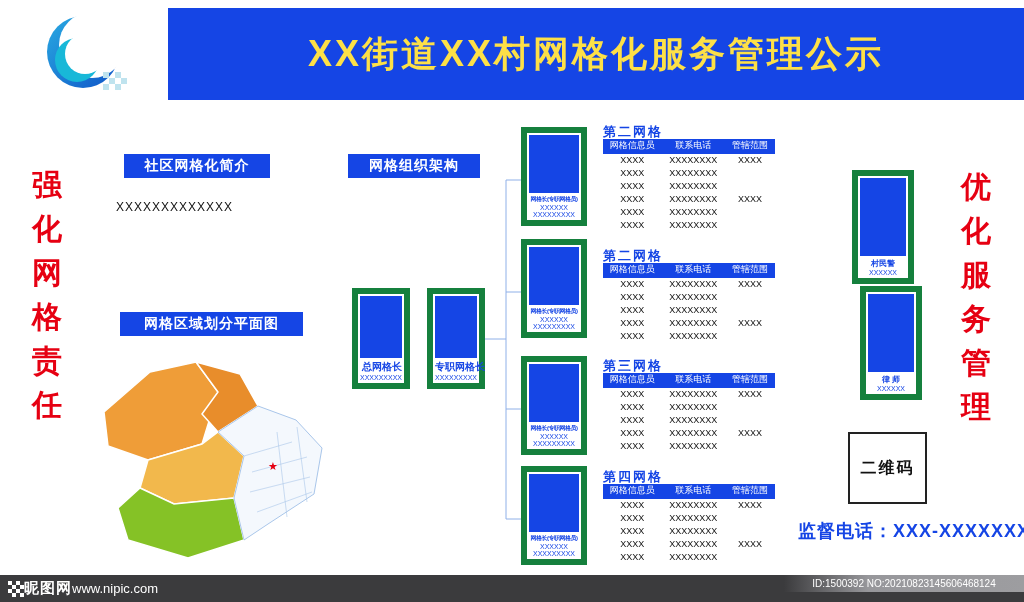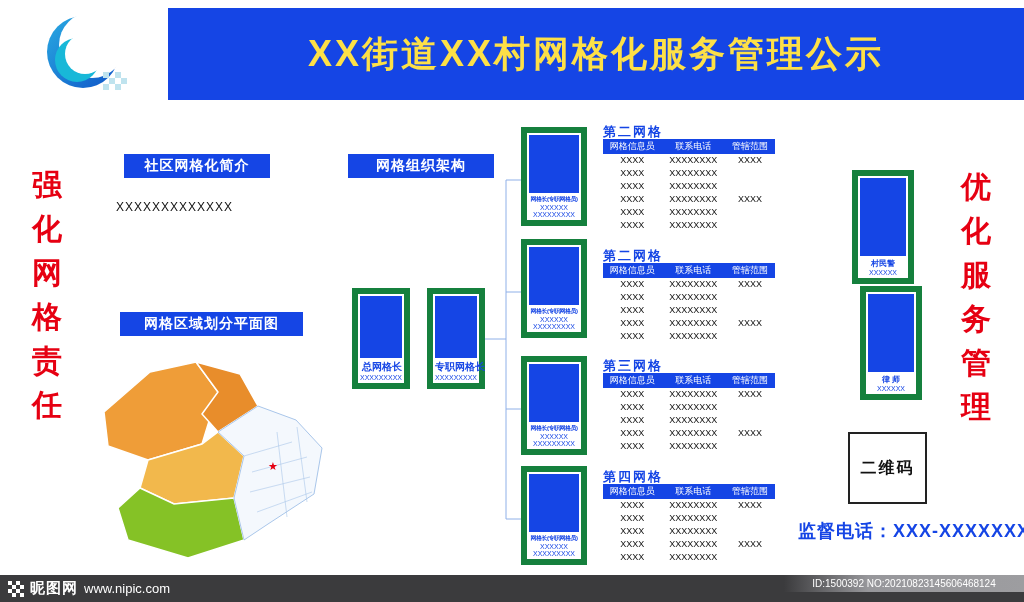--- a/index.html
+++ b/index.html
@@ -15,54 +15,54 @@
   
   .slogan { position:absolute; display:flex; flex-direction:column; gap:14px; color:#e60012;
             font-size:30px; font-weight:bold; line-height:1; text-align:center; }
   .slogan-left { left:32px; top:170px; }
   .slogan-right { left:961px; top:172px; }
 
   
   .blue-btn { position:absolute; height:24px; background:#1545e5; color:#fff; font-size:14px; font-weight:bold;
               display:flex; align-items:center; justify-content:center; letter-spacing:1px; white-space:nowrap; }
   #btn-intro { left:124px; top:154px; width:146px; }
-  #btn-org   { left:348px; top:154px; width:146px; }
+  #btn-org   { left:348px; top:154px; width:132px; }
   #btn-map   { left:120px; top:312px; width:183px; }
 
   .intro-body { position:absolute; left:116px; top:200px; font-size:12px; color:#111; letter-spacing:1px; }
 
   .map-svg { position:absolute; left:92px; top:352px; }
   .connectors { position:absolute; left:0; top:0; width:1024px; height:602px; pointer-events:none; }
 
   
   .person-box { position:absolute; background:#fff; border:6px solid #15803d; padding:2px; text-align:center; }
   .person-photo { width:100%; background:#1545e5; }
   .person-title { color:#1545e5; font-weight:bold; margin-top:2px; white-space:nowrap; overflow:visible; }
   .person-line  { color:#1545e5; white-space:nowrap; }
   .w58 { width:58px; } .w58 .person-photo { height:62px; } .w58 .person-title{font-size:10px;text-align:right;} .w58 .person-line{font-size:7px;}
   .w66 { width:66px; } .w66 .person-photo { height:58px; } .w66 .person-title{font-size:6px; letter-spacing:-0.5px;} .w66 .person-line{font-size:7px;}
   .w62 { width:62px; } .w62 .person-photo { height:78px; } .w62 .person-title{font-size:8px;} .w62 .person-line{font-size:7px;}
 
   
   .grid-section { position:absolute; left:603px; width:172px; }
   .grid-title { color:#1545e5; font-size:13px; font-weight:bold; letter-spacing:2px; height:16px; }
-  .grid-header { display:flex; background:#1545e5; color:#fff; height:15px; line-height:15px; font-size:9px; }
+  .grid-header { display:flex; background:#1545e5; color:#fff; height:15px; line-height:15px; font-size:9px;font-family:Liberation Mono, monospace; }
   .grid-row { display:flex; height:13px; line-height:13px; font-size:9px; color:#111; }
   .gcell { text-align:center; overflow:hidden; white-space:nowrap; }
   .c0 { width:34%; } .c1 { width:37%; } .c2 { width:29%; }
 
   
   .qr-box { position:absolute; left:848px; top:432px; width:79px; height:72px; background:#fff;
             border:2px solid #222; display:flex; align-items:center; justify-content:center; }
   .qr-label { font-size:16px; font-weight:bold; color:#111; letter-spacing:2px; }
   .hotline { position:absolute; left:798px; top:519px; font-size:18px; font-weight:bold; color:#1545e5; letter-spacing:1px; white-space:nowrap; }
 
   
   .footer { position:absolute; left:0; bottom:0; width:1024px; height:27px; background:#3b3b3d;
-            display:flex; align-items:center; gap:6px; padding-left:8px; }
+            display:flex; align-items:center; padding-left:8px; }
   .footer .site { color:#fff; font-size:15px; font-weight:bold; letter-spacing:1px; }
   .footer .url  { color:#fff; font-size:13px; }
   .stamp { position:absolute; right:0; top:0; height:17px; width:240px;
            background:linear-gradient(90deg,#3b3b3d,#97979b 35%,#9d9da0);
            color:#fff; font-size:10px; display:flex; align-items:center; justify-content:center; white-space:nowrap; }
 </style>
 </head>
 <body>
 
 <div id="board">

